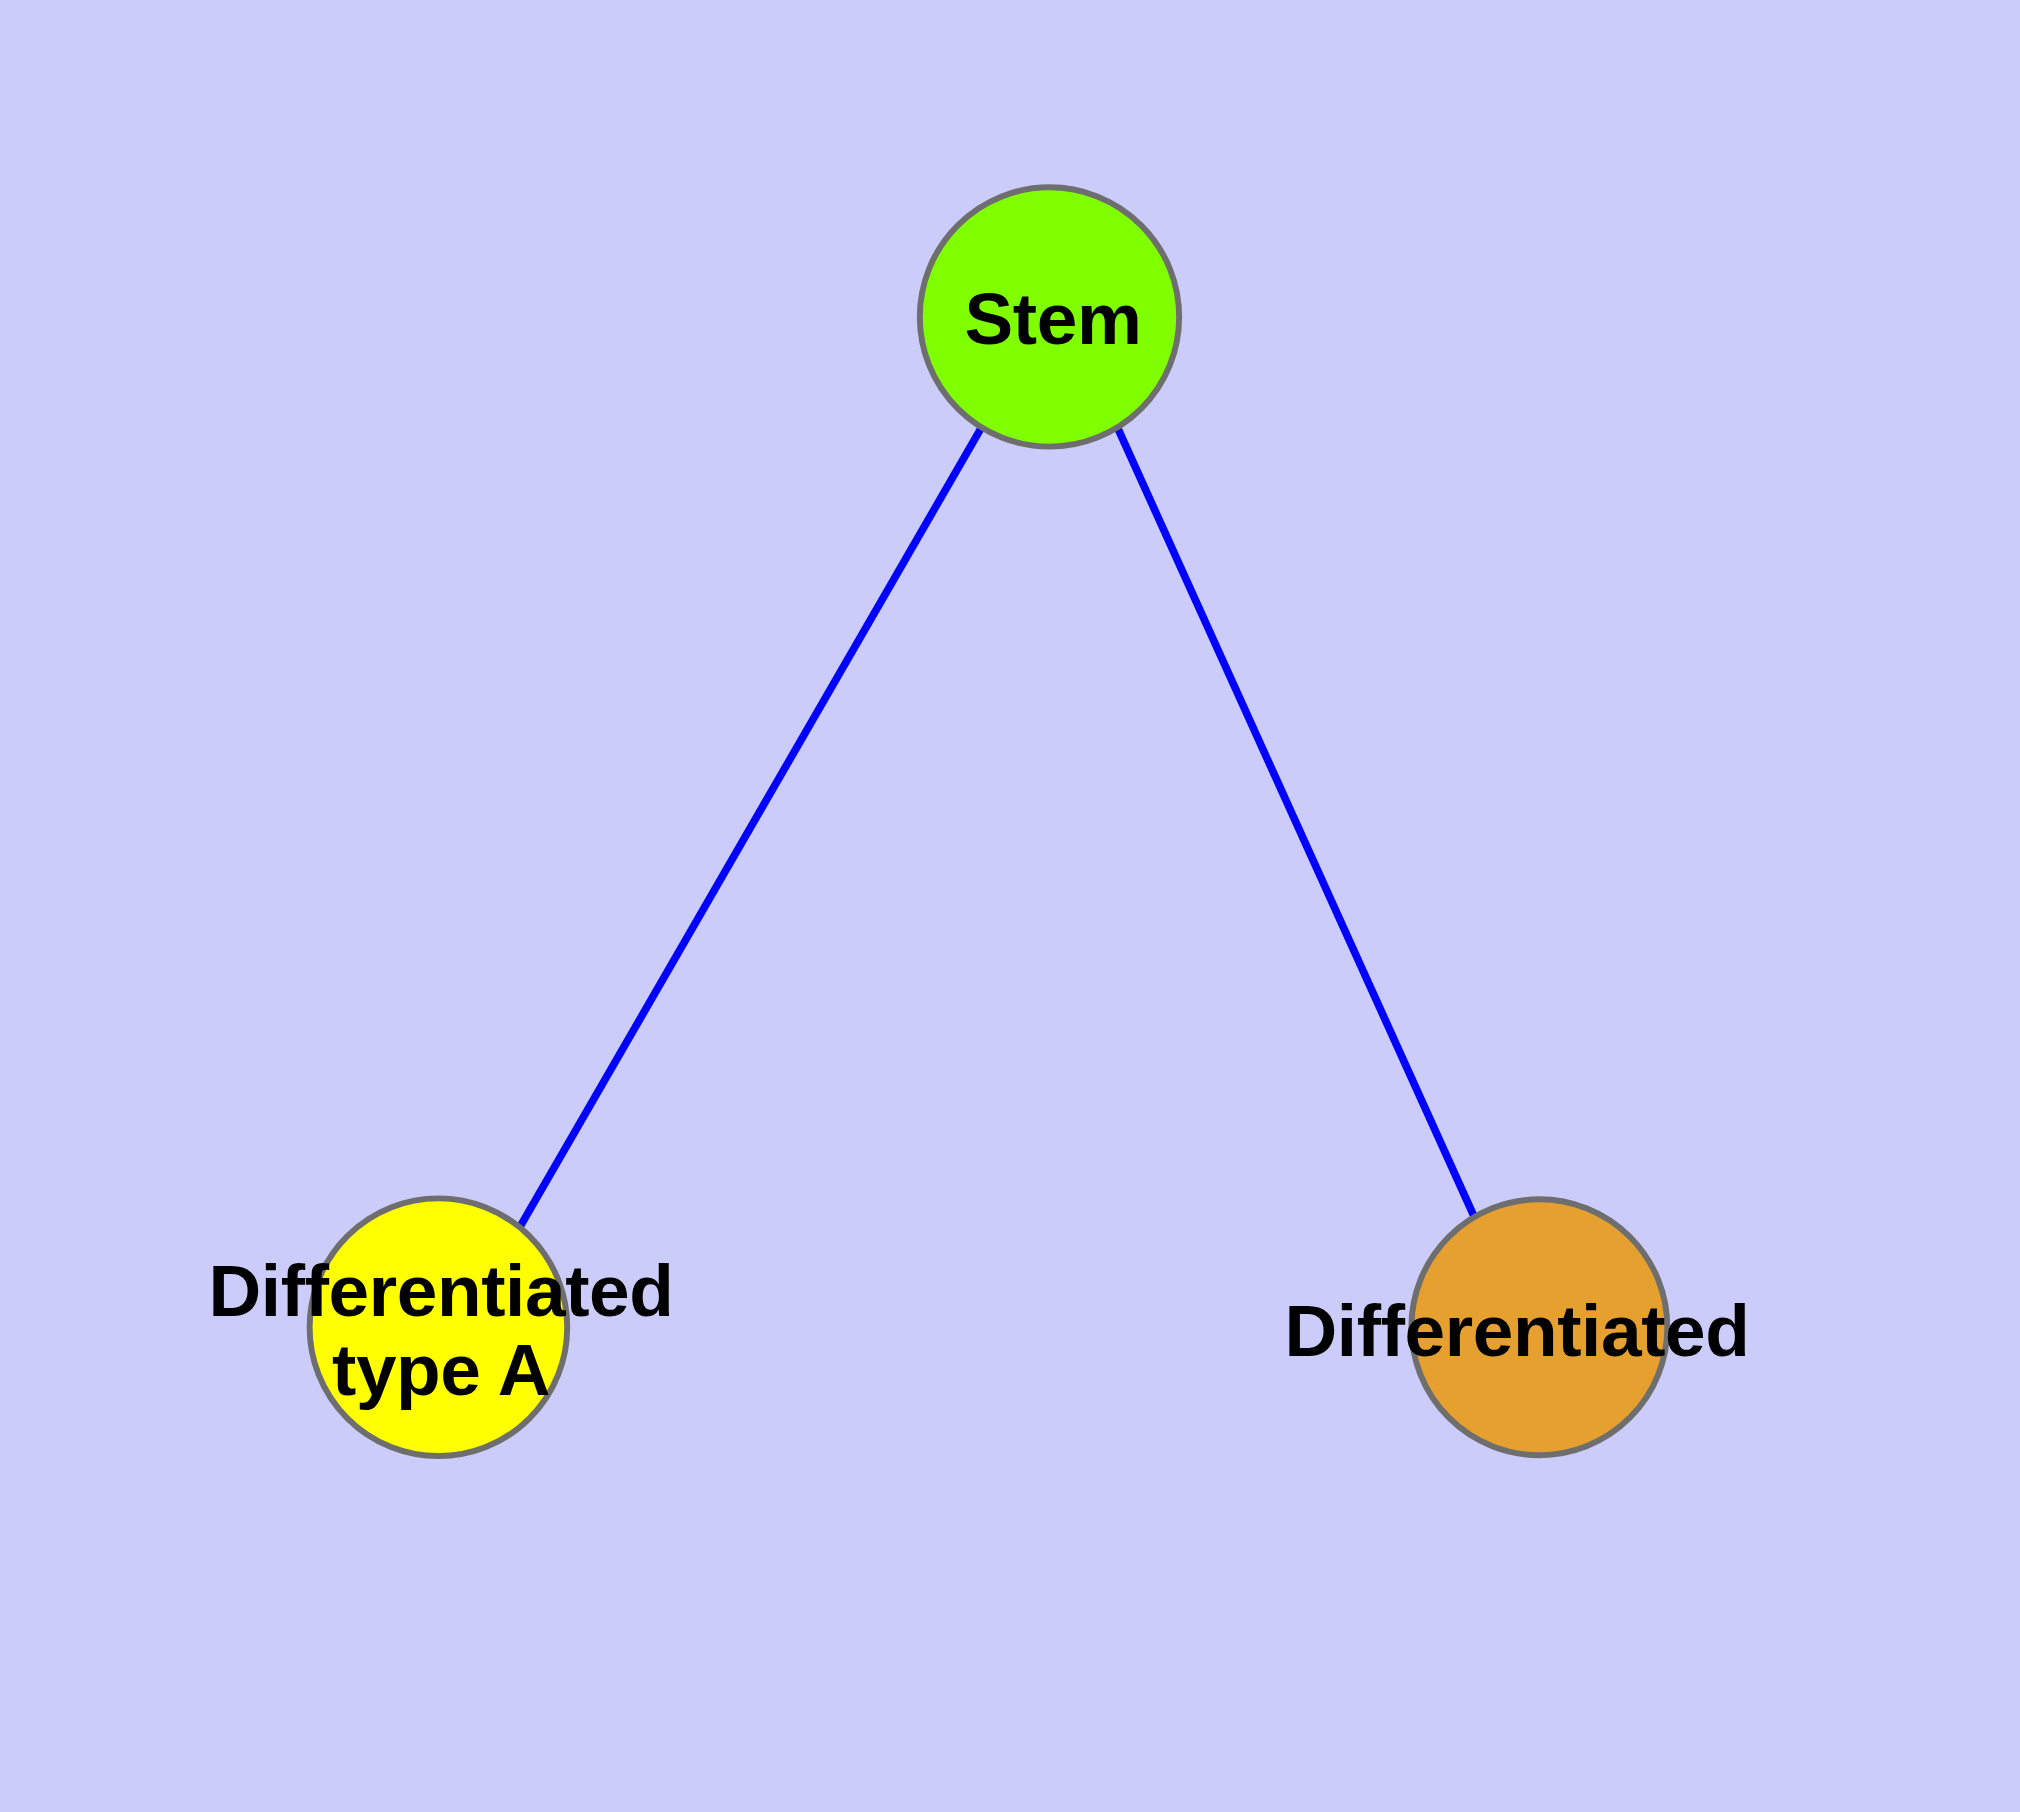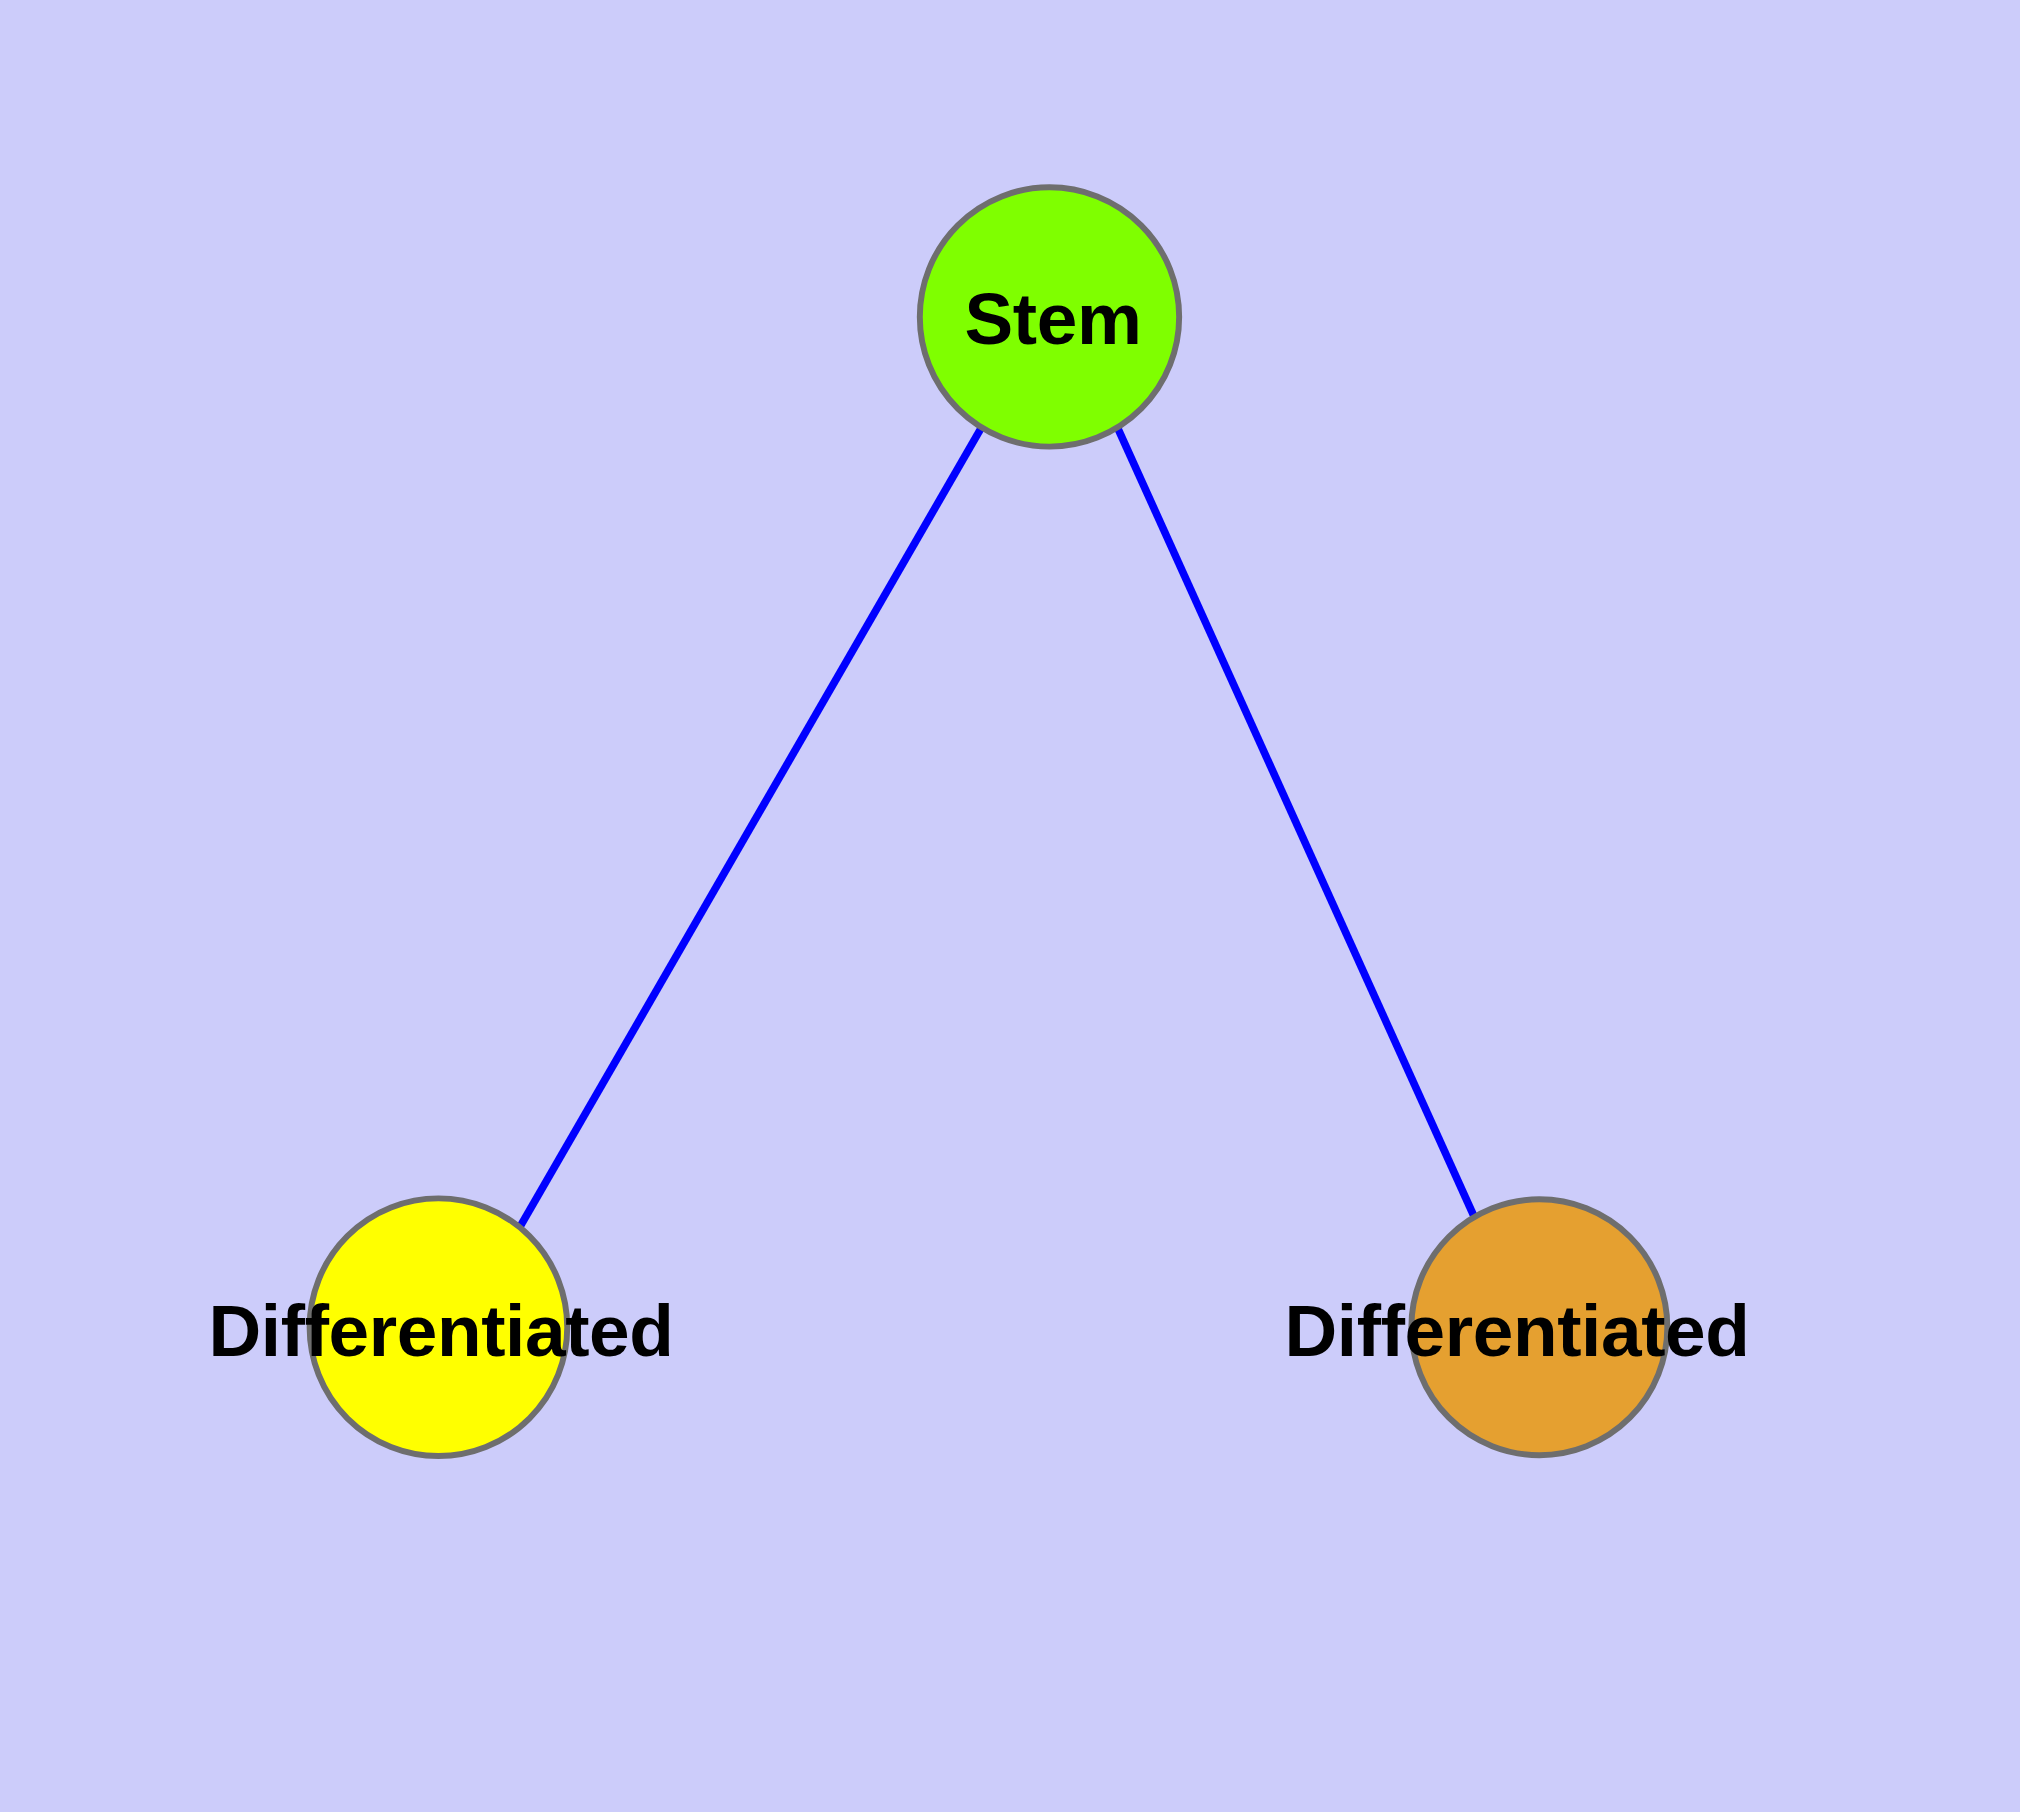--- a/index.html
+++ b/index.html
@@ -57,18 +57,18 @@
       </g>
     <g id="node-layer">
         <circle cx="1238" cy="374" r="153" fill="#7FFF00" stroke="#6E6E6E" stroke-width="7"></circle>
         <circle cx="517" cy="1566" r="152" fill="#FFFF00" stroke="#6E6E6E" stroke-width="7"></circle>
         <circle cx="1816" cy="1566" r="151" fill="#E5A030" stroke="#6E6E6E" stroke-width="7"></circle>
       </g>
   </svg>
 
   <div id="label-layer">
       <div class="node-label" style="left: 1053px; top: 319px; font-size: 73px; color: rgb(0, 0, 0);"><span style="display: block;">Stem</span></div>
-      <div class="node-label" style="left: 441px; top: 1331px; font-size: 73px; color: rgb(0, 0, 0);"><span style="display: block;">Differentiated</span></div>
+      <div class="node-label" style="left: 441px; top: 1331px; font-size: 73px; color: rgb(0, 0, 0);"><span style="display: block;">Differentiated</span><span style="display: block;">type A</span></div>
       <div class="node-label" style="left: 1517px; top: 1331px; font-size: 73px; color: rgb(0, 0, 0);"><span style="display: block;">Differentiated</span></div>
     </div>
 
 </div>
 
 
 </body></html>

